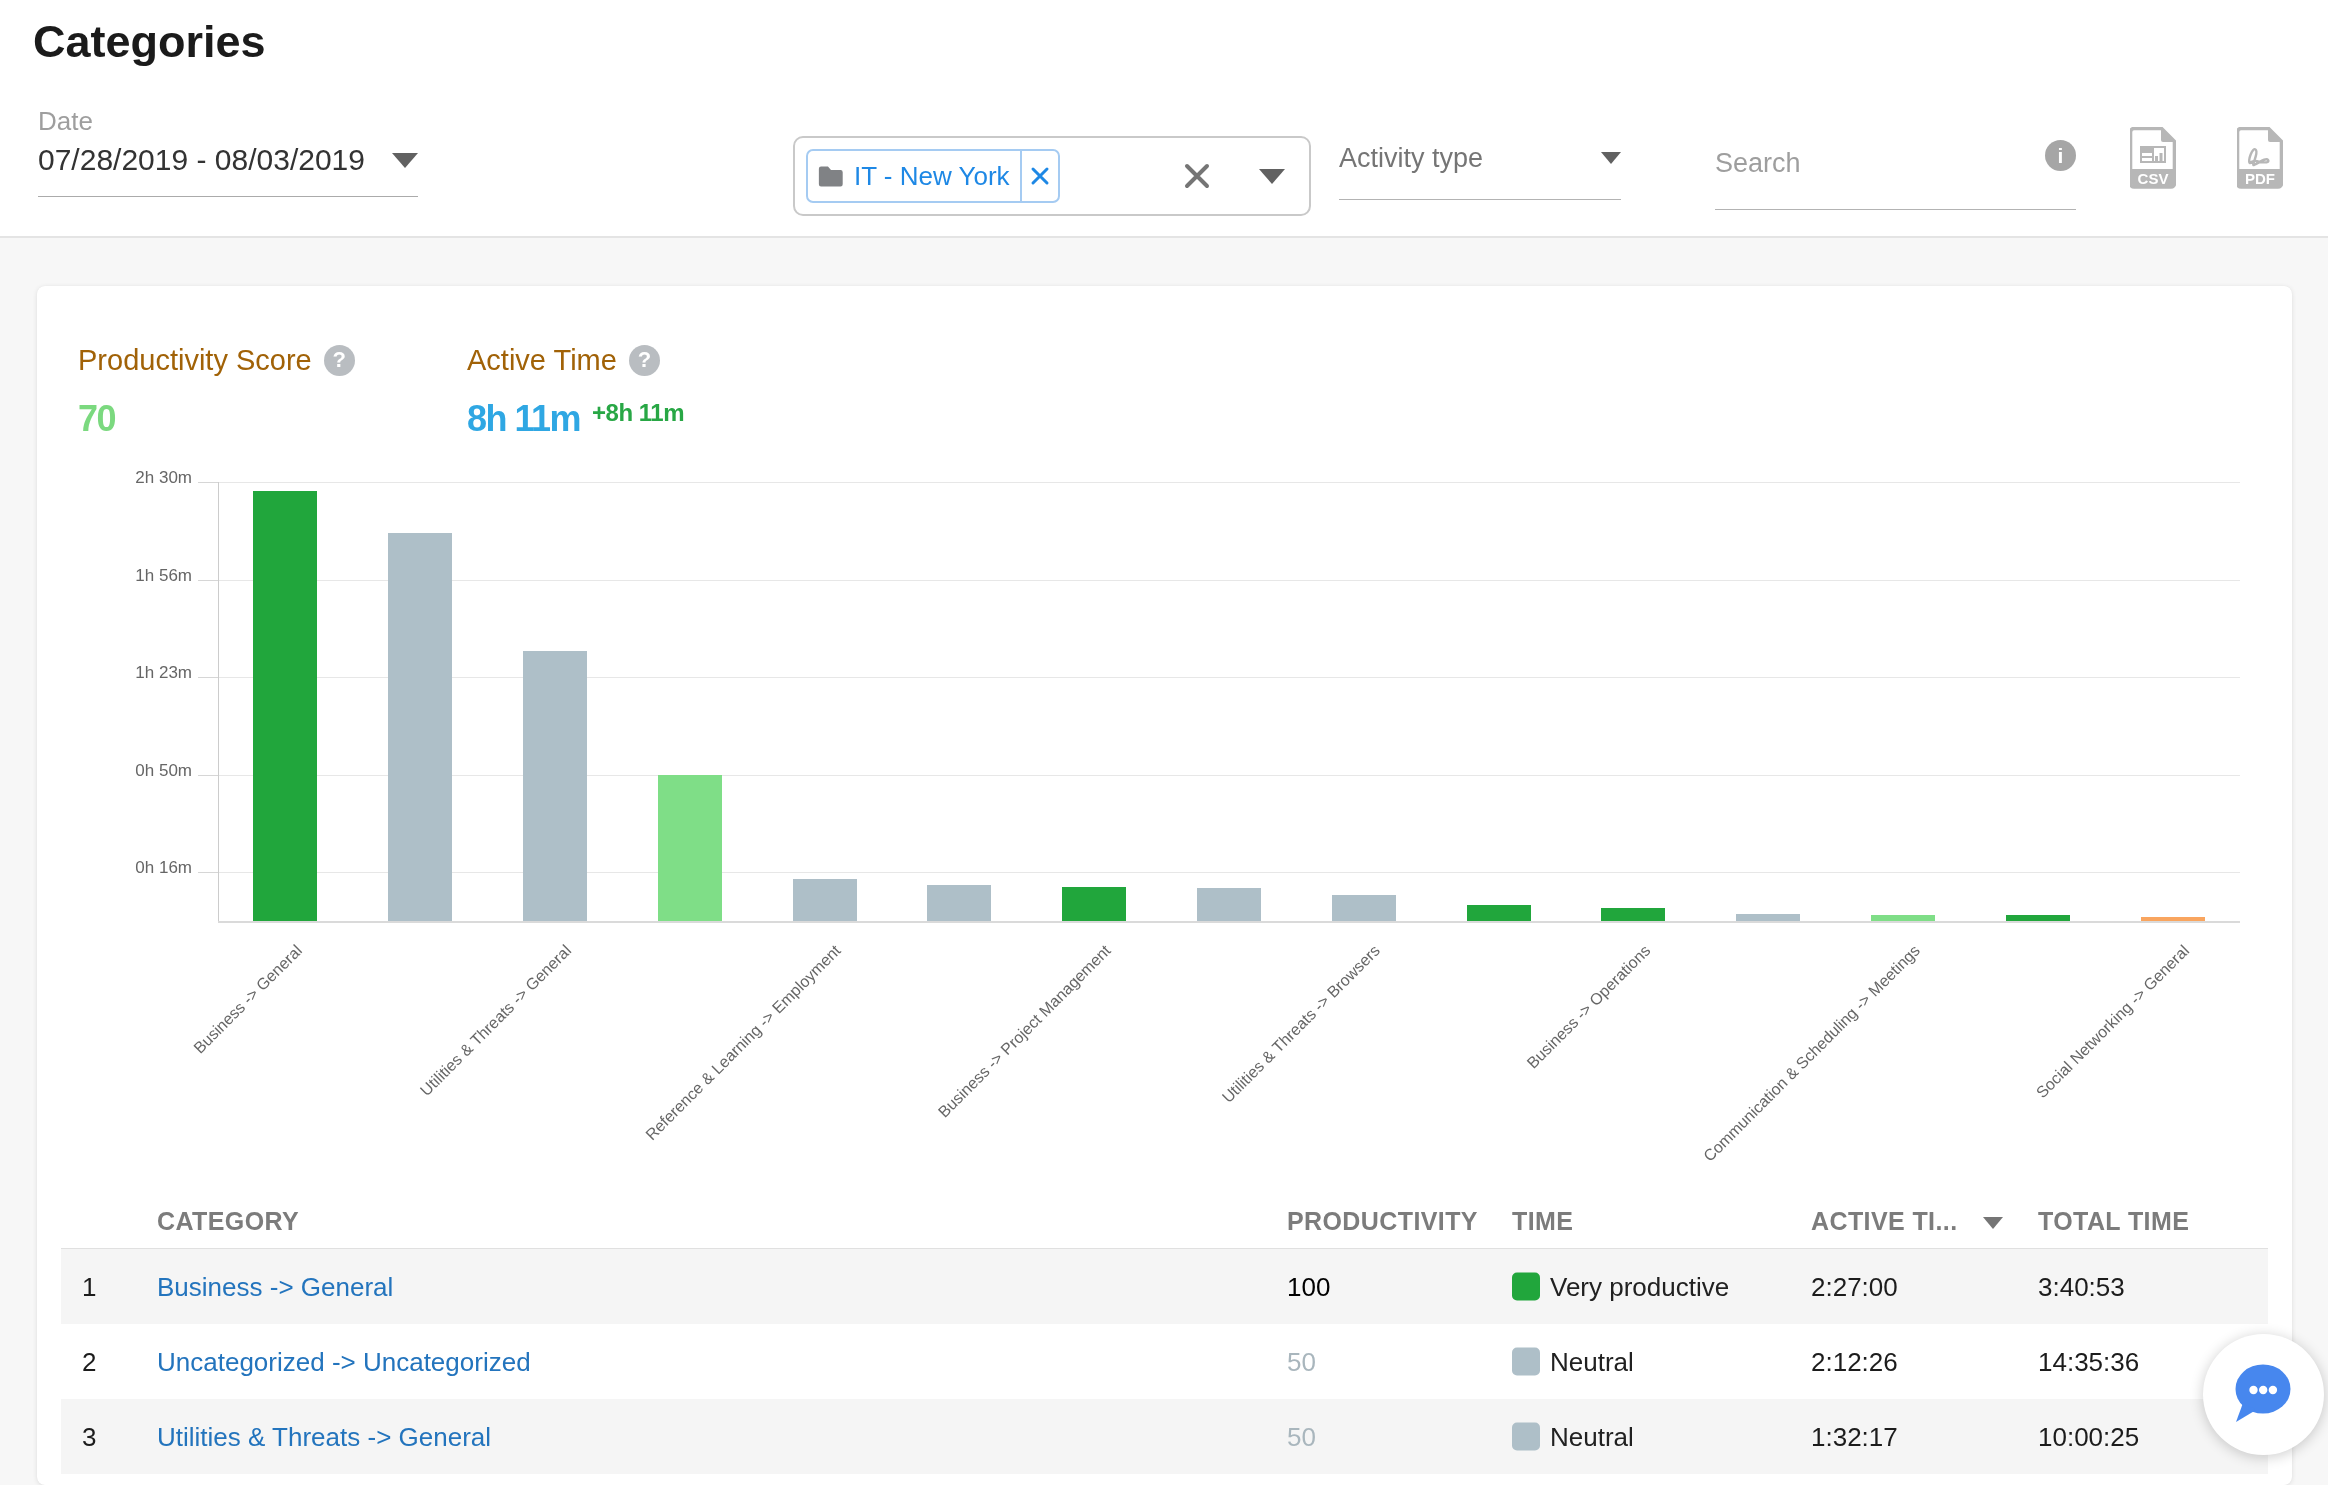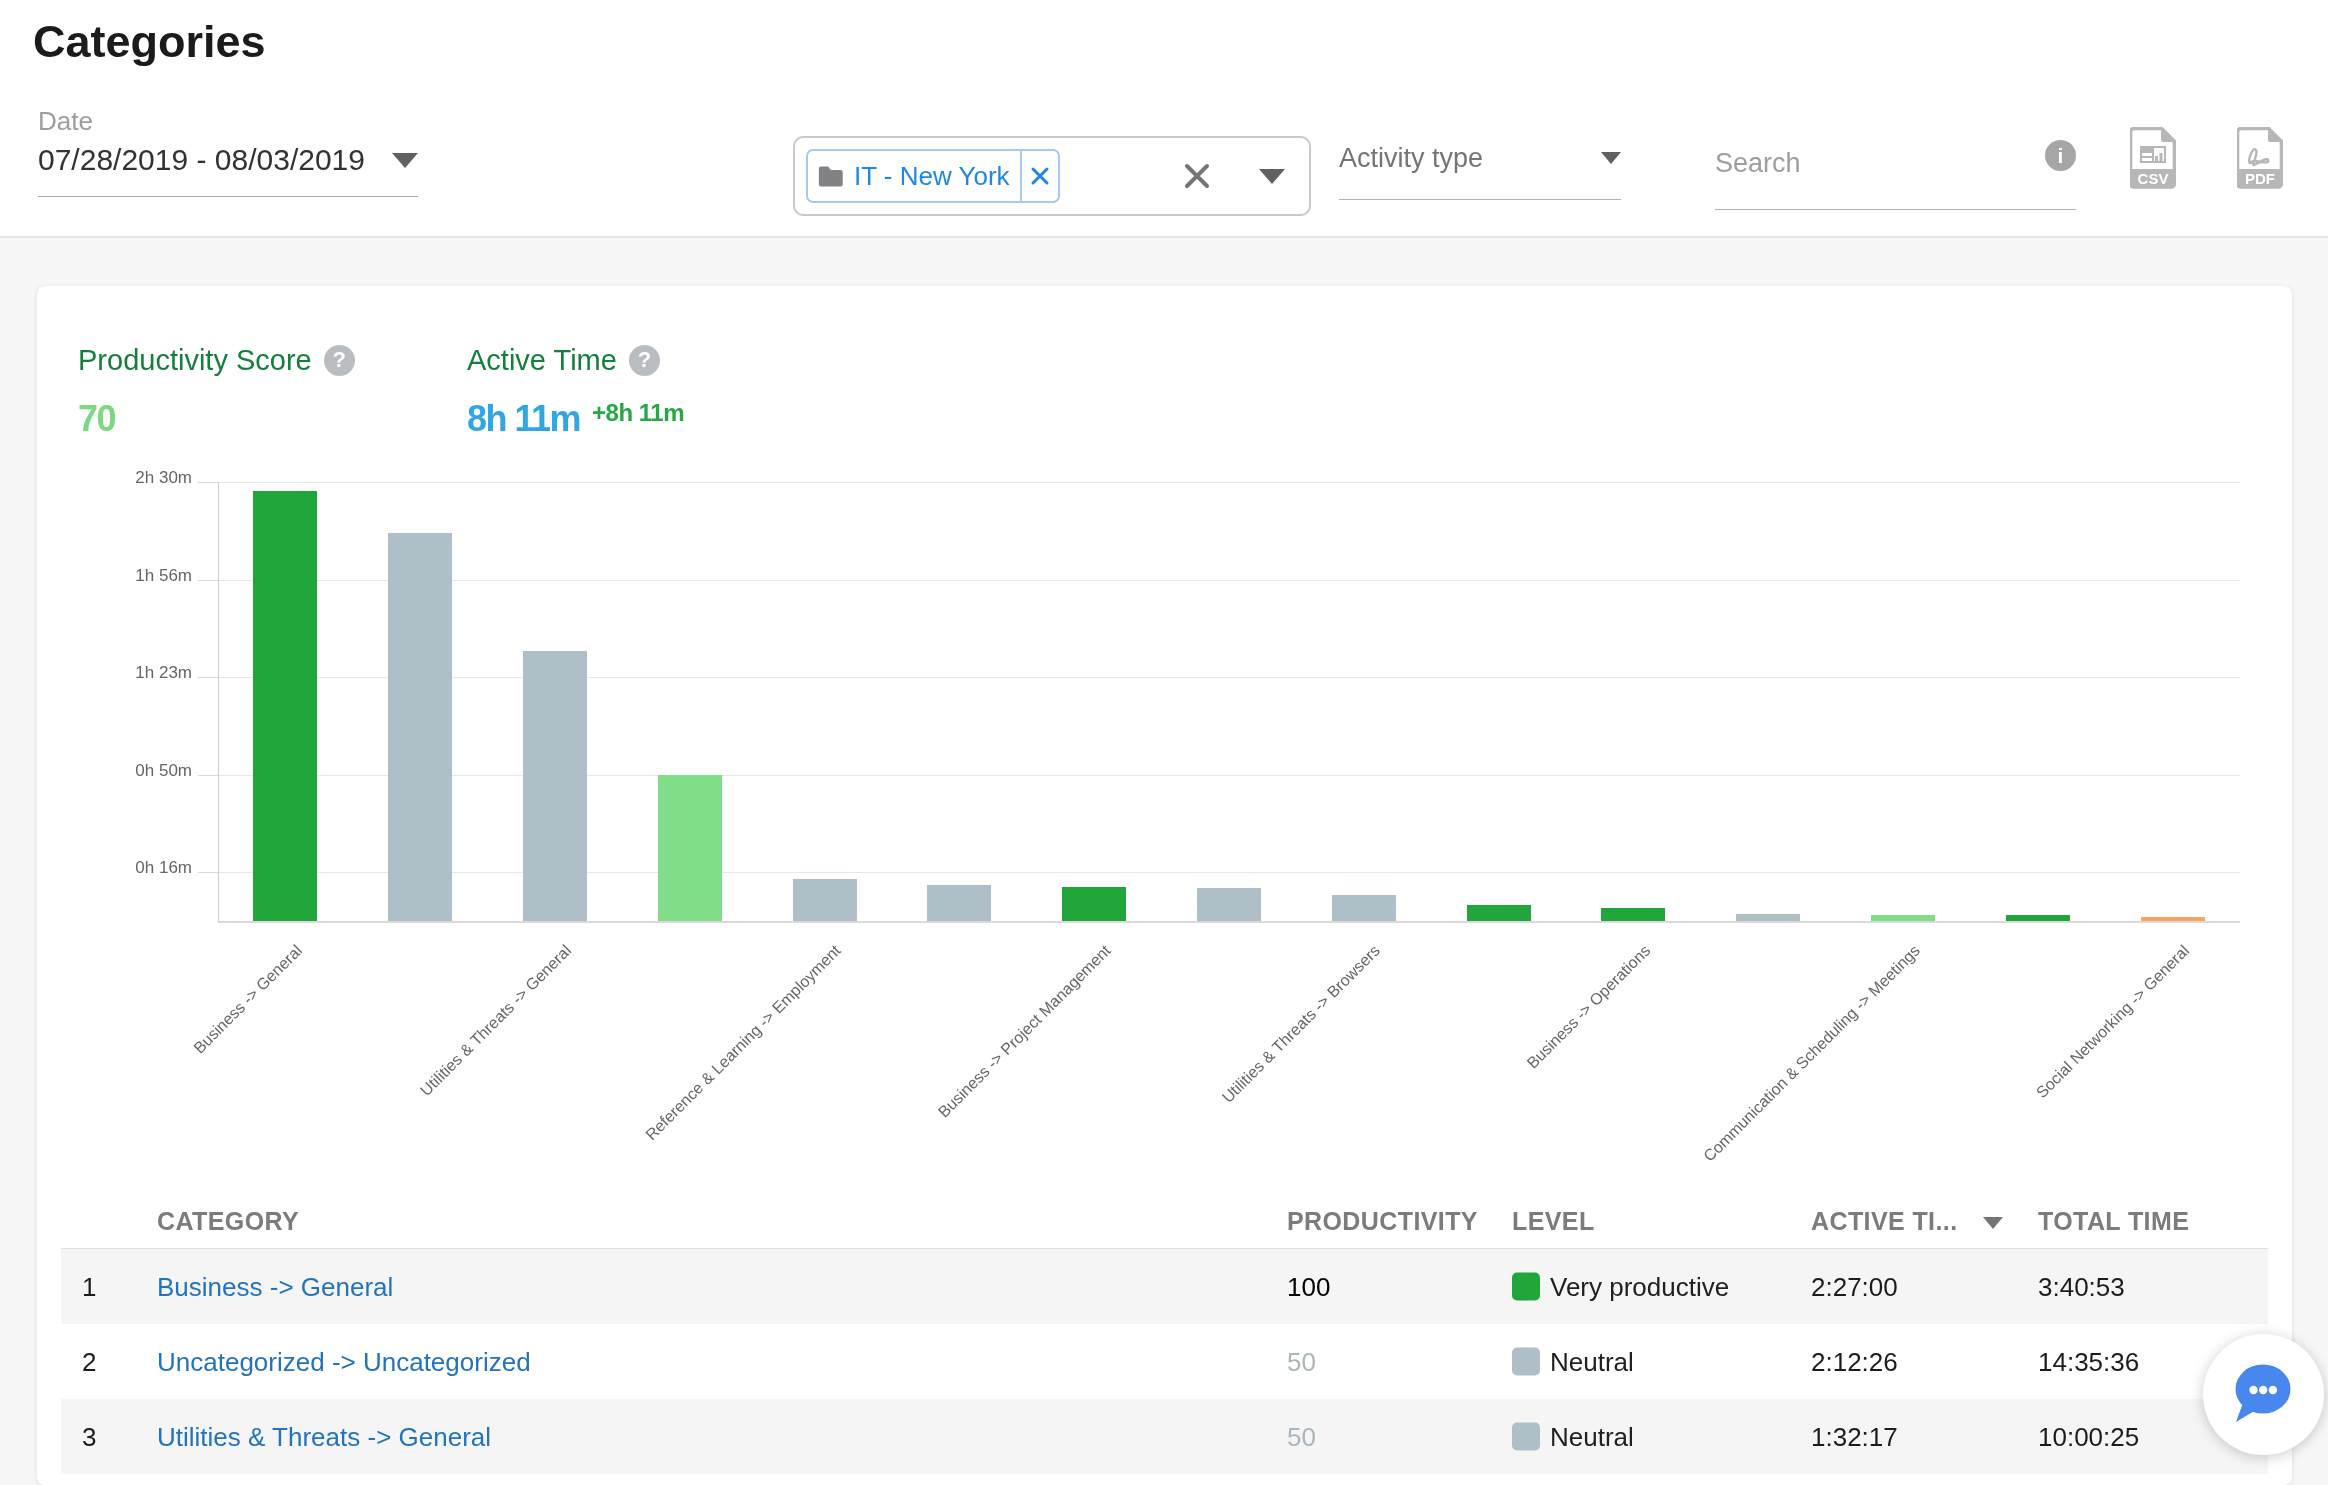--- a/index.html
+++ b/index.html
@@ -73,21 +73,21 @@
   
   .card {
     position:absolute; left:37px; top:286px; width:2255px; height:1199px;
     background:#fff; border-radius:8px;
     box-shadow:0 1px 5px rgba(0,0,0,0.10), 0 0 1px rgba(0,0,0,0.06);
   }
   .metric { position:absolute; top:57px; }
   .metric.score { left:41px; }
   .metric.active { left:430px; }
   .metric-label-row { display:flex; align-items:center; }
-  .metric-label { font-size:29px; line-height:34px; color:#15803d; }
+  .metric-label { font-size:29px; line-height:34px; color:#a16207; }
   .help-icon {
     width:31px; height:31px; border-radius:50%; background:#b9bdc1; margin-left:12px;
     color:#fff; font-size:22px; font-weight:700;
     display:flex; align-items:center; justify-content:center;
   }
   .metric-value-row { display:flex; align-items:flex-start; margin-top:22px; }
   .metric-value { font-size:36px; font-weight:700; letter-spacing:-1.5px; line-height:1.1; }
   .metric.score .metric-value { color:#7bd97f; }
   .metric.active .metric-value { color:#2fa7e3; }
   .metric-delta { font-size:24px; font-weight:700; color:#28a745; margin-left:12px; margin-top:1px; line-height:1.1; letter-spacing:-0.5px; }
@@ -273,21 +273,21 @@
       <div class="bar" style="left: 1834px; top: 629px; height: 6px; background: rgb(127, 222, 135);"></div>
       <div class="xlabel" style="top: 655px; right: 382px;">Communication &amp; Scheduling -&gt; Meetings</div>
       <div class="bar" style="left: 1968.8px; top: 629px; height: 6px; background: rgb(33, 166, 60);"></div>
       <div class="bar" style="left: 2103.6px; top: 631px; height: 4px; background: rgb(249, 165, 95);"></div>
       <div class="xlabel" style="top: 655px; right: 112.4px;">Social Networking -&gt; General</div>
     </div>
 
   <div class="tbl-header">
     <div class="th" style="left:120px;">CATEGORY</div>
     <div class="th" style="left:1250px;">PRODUCTIVITY</div>
-    <div class="th" style="left:1475px;">LEVEL</div>
+    <div class="th" style="left:1475px;">TIME</div>
     <div class="th" style="left:1774px;">
       <span>ACTIVE TI...</span>
       <span class="sort-caret"></span>
     </div>
     <div class="th" style="left:2001px;">TOTAL TIME</div>
   </div>
 
   <div class="tbl-body">
       <div class="tbl-row odd">
         <span class="td rank">1</span>

